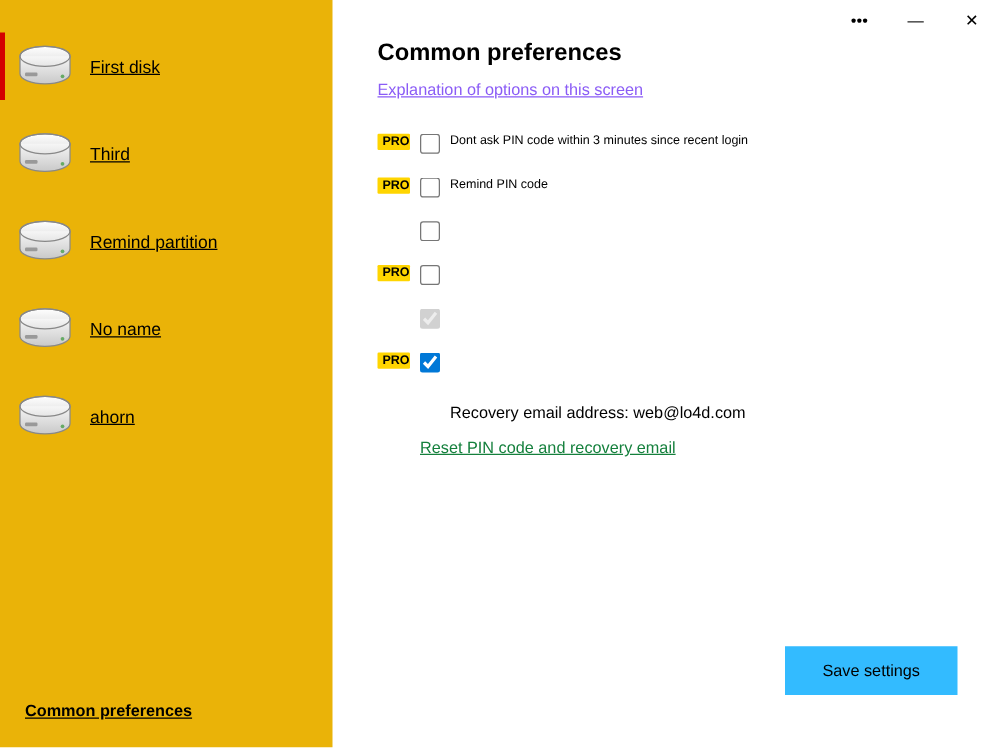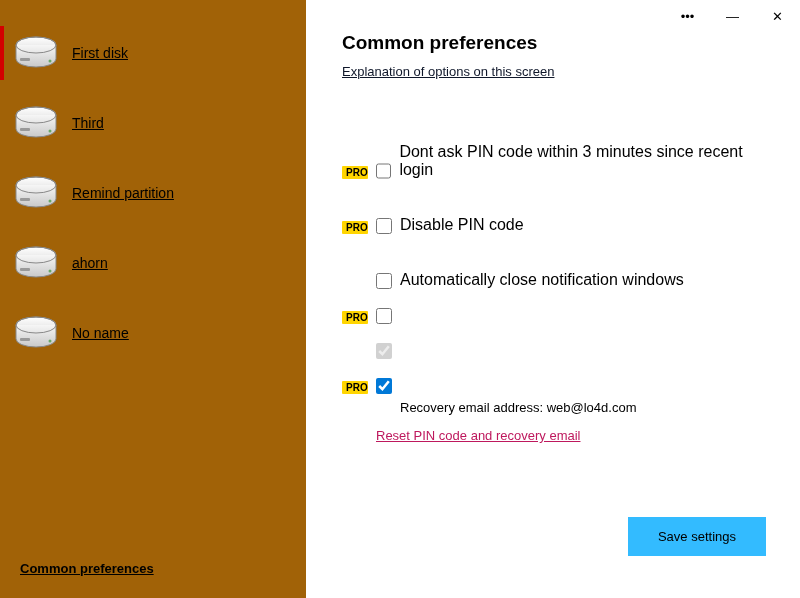--- a/index.html
+++ b/index.html
@@ -1,38 +1,38 @@
 <!DOCTYPE html>
 <html><head>
   <meta charset="utf-8">
   <style>
     * { margin: 0; padding: 0; box-sizing: border-box; }
     body { font-family: "Segoe UI", Arial, sans-serif; font-size: 13px; background: #fff; width: 800px; height: 598px; overflow: hidden; position: relative; }
     .window { display: flex; width: 800px; height: 598px; background: #fff; }
     .titlebar { position: absolute; top: 0; right: 0; height: 32px; display: flex; align-items: center; gap: 0; z-index: 10; }
     .tb-btn { width: 45px; height: 32px; display: flex; align-items: center; justify-content: center; cursor: pointer; font-size: 13px; color: #000; }
-    .sidebar { width: 306px; background: #a16207; display: flex; flex-direction: column; padding-top: 18px; position: relative; }
+    .sidebar { width: 266px; background: #eab308; display: flex; flex-direction: column; padding-top: 18px; position: relative; }
     .disk-item { display: flex; align-items: center; height: 70px; padding-left: 14px; position: relative; }
     .disk-item.active::before { content: ""; position: absolute; left: 0; top: 8px; bottom: 8px; width: 4px; background: #d40000; }
     .disk-icon { width: 44px; height: 36px; margin-right: 14px; }
     .disk-label { color: #000; text-decoration: underline; font-size: 14px; cursor: pointer; }
     .sidebar-footer { position: absolute; bottom: 22px; left: 20px; }
     .sidebar-footer a { color: #000; text-decoration: underline; font-weight: bold; font-size: 13px; cursor: pointer; }
     .main { flex: 1; padding: 32px 34px 0 36px; position: relative; }
     .main h1 { font-size: 19px; font-weight: 600; margin-bottom: 10px; }
-    .expl-link { color: #0f172a; text-decoration: underline; font-size: 13px; display: inline-block; margin-bottom: 28px; cursor: pointer; }
-    .opt-row { display: flex; align-items: flex-end; min-height: 34px; margin-bottom: 1px; }
+    .expl-link { color: #8b5cf6; text-decoration: underline; font-size: 13px; display: inline-block; margin-bottom: 28px; cursor: pointer; }
+    .opt-row { display: flex; align-items: flex-start; min-height: 34px; margin-bottom: 1px; }
     .pro-badge { background: #ffd500; color: #000; font-size: 10px; font-weight: bold; padding: 1px 4px; border-radius: 1px; margin-right: 8px; width: 26px; text-align: center; }
     .pro-spacer { width: 34px; display: inline-block; }
     .opt-row input[type=checkbox] { width: 16px; height: 16px; margin-right: 8px; cursor: pointer; accent-color: #0078d7; }
     .opt-row.disabled { color: #888; }
     .opt-row.disabled input[type=checkbox] { cursor: default; }
-    .opt-label { font-size: 16px; margin-top: 36px; }
+    .opt-label { font-size: 10px; }
     .info-row { padding-left: 58px; font-size: 13px; margin: 6px 0 7px 0; }
-    .reset-link { padding-left: 34px; display: inline-block; margin-top: 6px; color: #be185d; text-decoration: underline; cursor: pointer; }
+    .reset-link { padding-left: 34px; display: inline-block; margin-top: 6px; color: #15803d; text-decoration: underline; cursor: pointer; }
     .save-btn { position: absolute; right: 34px; bottom: 42px; background: #33bbff; border: none; padding: 12px 30px; font-size: 13px; cursor: pointer; margin-left: 24px; }
     .watermark { position: absolute; right: 10px; bottom: 6px; color: rgba(255,255,255,0.85); font-weight: bold; font-size: 15px; letter-spacing: 1px; display: flex; align-items: center; gap: 6px; pointer-events: none; opacity: 0.5; }
     .watermark .circ { width: 20px; height: 20px; border: 2px solid rgba(255,255,255,0.85); border-radius: 50%; display: inline-flex; align-items: center; justify-content: center; font-size: 11px; }
   </style>
 </head>
 <body>
 
 <div class="window">
 
   <div class="titlebar">
@@ -114,67 +114,66 @@
         <stop offset="0" stop-color="#ffffff"></stop>
                   <stop offset="1" stop-color="#dcdcdc"></stop>
       </linearGradient>
     </defs>
     <ellipse cx="22" cy="10" rx="20" ry="8" fill="url(#gtop)" stroke="#888" stroke-width="1"></ellipse>
     <path d="M2 10 v14 a20 8 0 0 0 40 0 V10" fill="url(#gbody)" stroke="#888" stroke-width="1"></path>
     <ellipse cx="22" cy="10" rx="20" ry="8" fill="none" stroke="#888" stroke-width="1"></ellipse>
     <circle cx="36" cy="26" r="1.5" fill="#6a6"></circle>
     <rect x="6" y="23" width="10" height="3" rx="1" fill="#999"></rect>
   </svg></div>
-          <a class="disk-label">ahorn</a>
+          <a class="disk-label">No name</a>
         </div>
         <div class="disk-item">
           <div class="disk-icon"><svg viewBox="0 0 44 36" width="44" height="36">
     <defs>
       <linearGradient id="gbody" x1="0" y1="0" x2="0" y2="1">
         <stop offset="0" stop-color="#f6f6f6"></stop>
                   <stop offset="1" stop-color="#c9c9c9"></stop>
       </linearGradient>
       <linearGradient id="gtop" x1="0" y1="0" x2="0" y2="1">
         <stop offset="0" stop-color="#ffffff"></stop>
                   <stop offset="1" stop-color="#dcdcdc"></stop>
       </linearGradient>
     </defs>
     <ellipse cx="22" cy="10" rx="20" ry="8" fill="url(#gtop)" stroke="#888" stroke-width="1"></ellipse>
     <path d="M2 10 v14 a20 8 0 0 0 40 0 V10" fill="url(#gbody)" stroke="#888" stroke-width="1"></path>
     <ellipse cx="22" cy="10" rx="20" ry="8" fill="none" stroke="#888" stroke-width="1"></ellipse>
     <circle cx="36" cy="26" r="1.5" fill="#6a6"></circle>
     <rect x="6" y="23" width="10" height="3" rx="1" fill="#999"></rect>
   </svg></div>
-          <a class="disk-label">No name</a>
+          <a class="disk-label">ahorn</a>
         </div>
       </div>
     <div class="sidebar-footer">
       <a>Common preferences</a>
     </div>
   </div>
 
   <div class="main">
     <h1>Common preferences</h1>
     <a class="expl-link">Explanation of options on this screen</a>
 
     <div id="options-list">
         <div class="opt-row">
           <span class="pro-badge">PRO</span>
           <input type="checkbox" style="">
           <span class="opt-label">Dont ask PIN code within 3 minutes since recent login</span>
         </div>
         <div class="opt-row">
           <span class="pro-badge">PRO</span>
           <input type="checkbox" style="">
-          <span class="opt-label">Disable PIN code</span>
+          <span class="opt-label">Remind PIN code</span>
         </div>
         <div class="opt-row">
           <span class="pro-spacer"></span>
           <input type="checkbox" style="">
-          <span class="opt-label">Automatically close notification windows</span>
         </div>
         <div class="opt-row">
           <span class="pro-badge">PRO</span>
           <input type="checkbox" style="">
         </div>
         <div class="opt-row disabled">
           <span class="pro-spacer"></span>
           <input type="checkbox" disabled="" checked="" style="">
         </div>
         <div class="opt-row">

